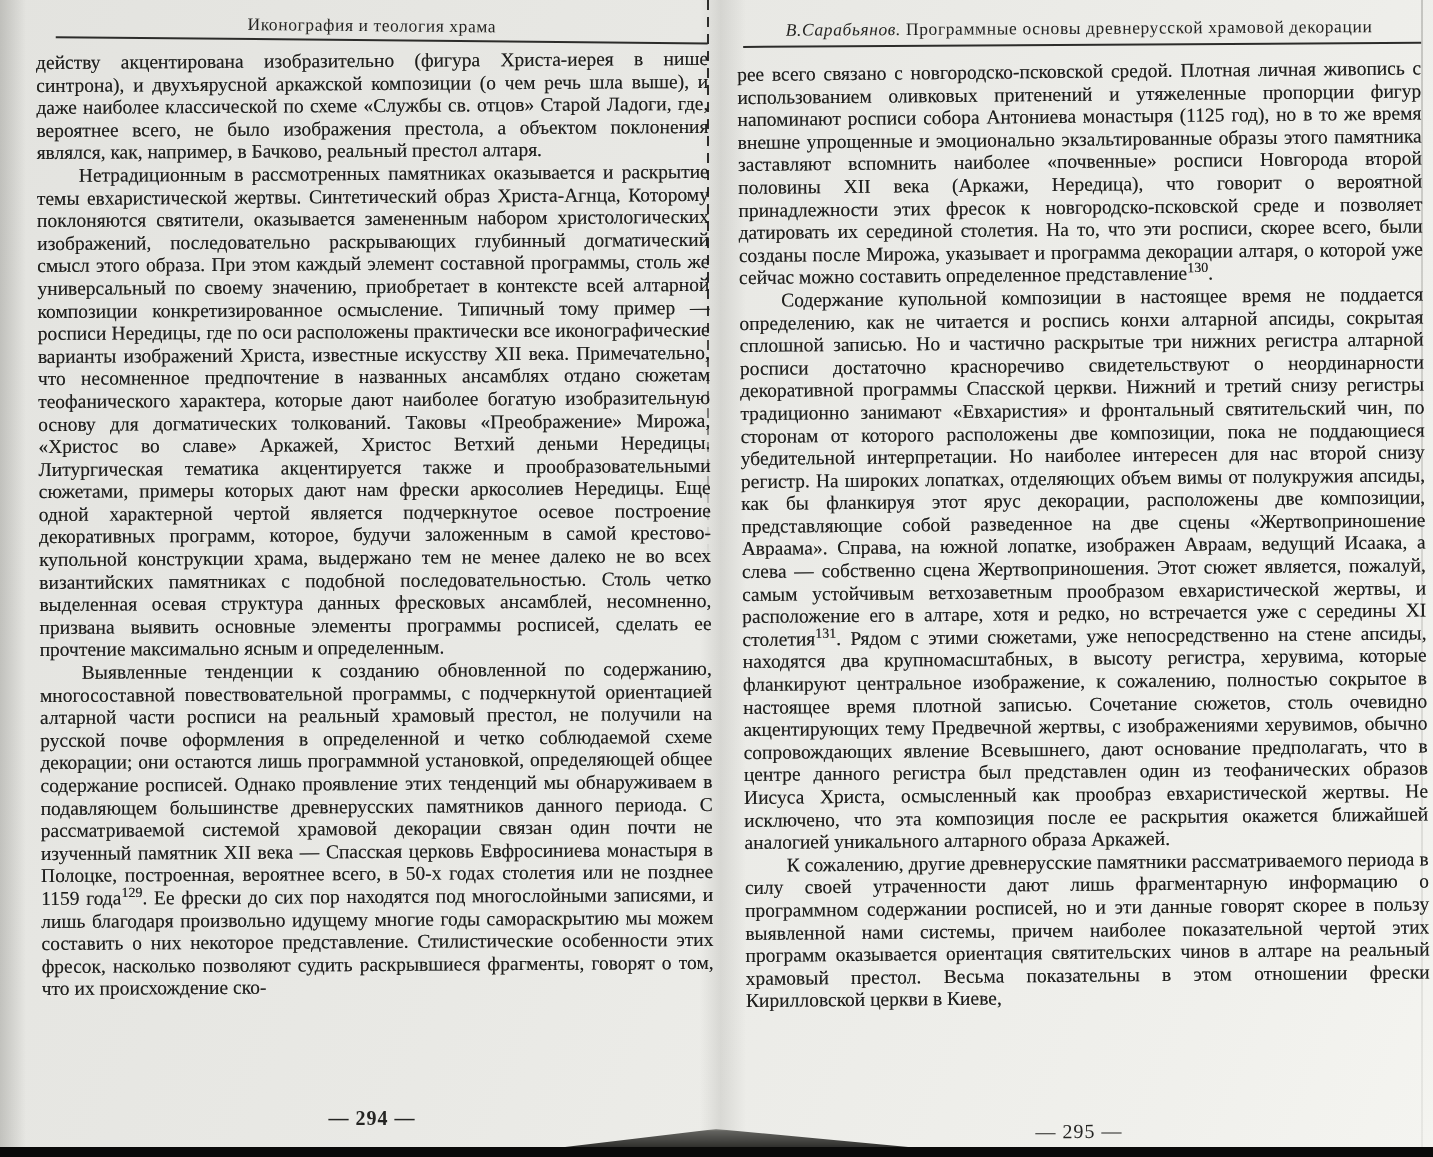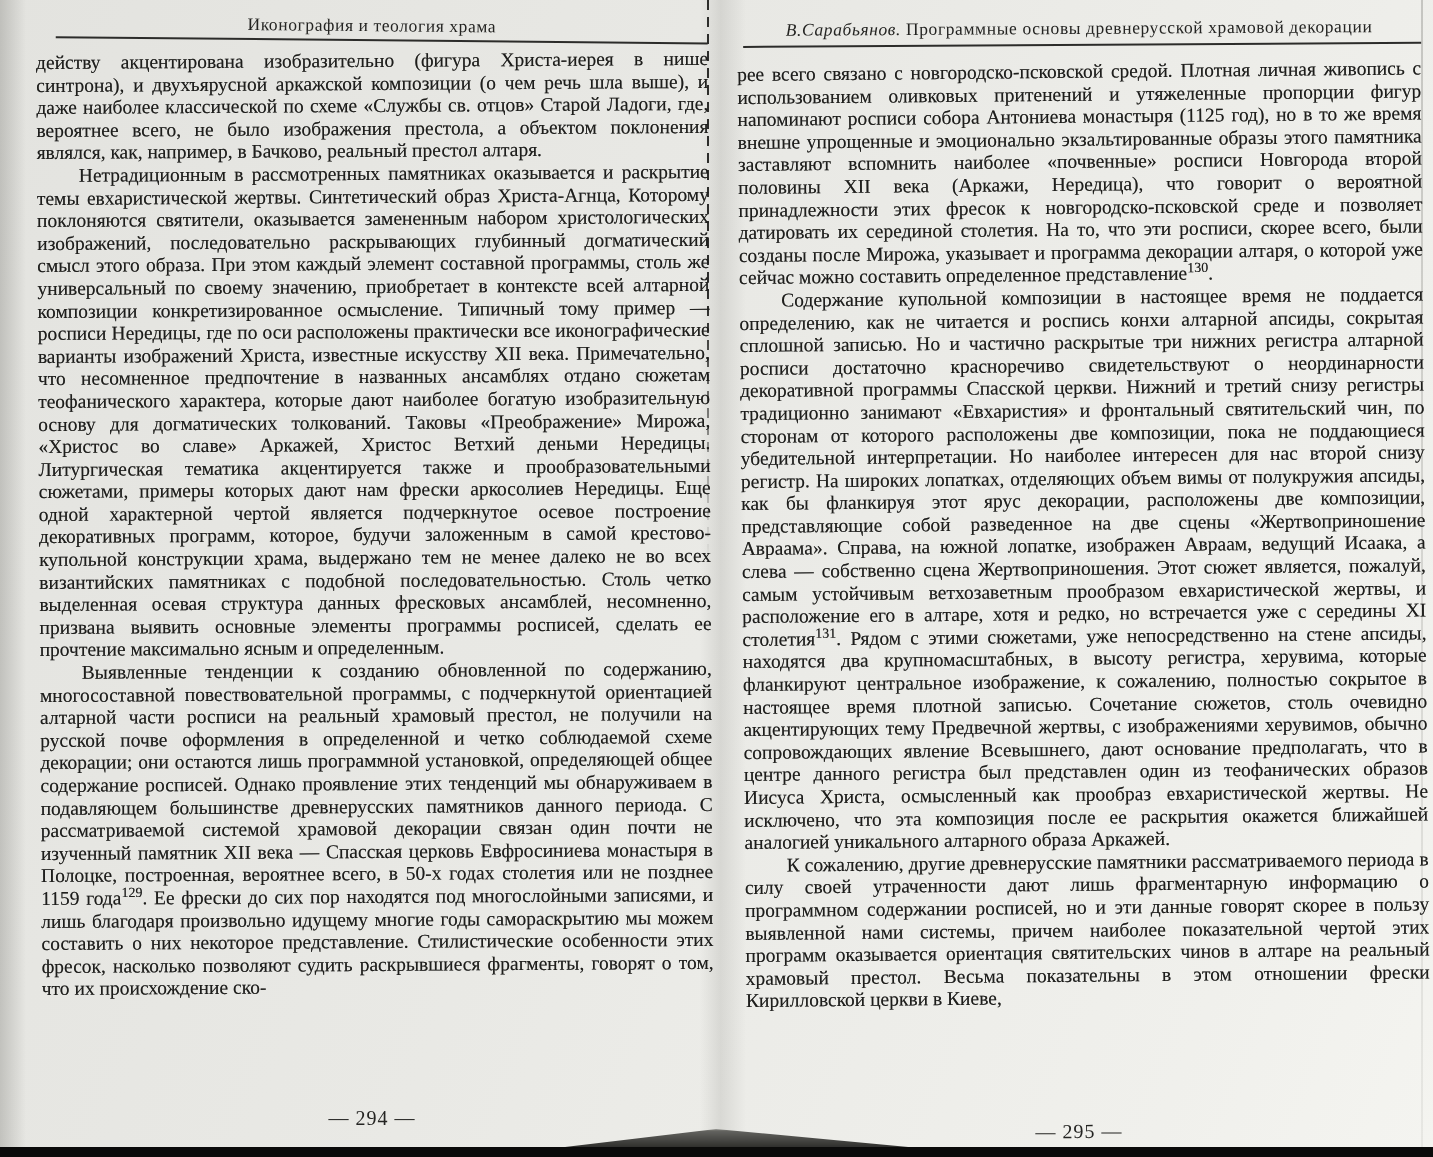--- a/index.html
+++ b/index.html
@@ -88,21 +88,21 @@
     <div class="running-head" style="left:0;top:0;width:100%;">Иконография и теология храма</div>
     <div class="head-rule" style="left:20px;top:24px;width:652px;"></div>
   </div>
 
   <div id="left-body" class="body-text" style="left:36px;top:52px;width:672px;">
       <p class="para"><span>действу акцентирована изобразительно (фигура Христа-иерея в нише синтрона), и двухъярусной аркажской композиции (о чем речь шла выше), и даже наиболее классической по схеме «Службы св. отцов» Старой Ладоги, где, вероятнее всего, не было изображения престола, а объектом поклонения являлся, как, например, в Бачково, реальный престол алтаря.</span></p>
       <p class="para indent"><span>Нетрадиционным в рассмотренных памятниках оказывается и раскрытие темы евхаристической жертвы. Синтетический образ Христа-Агнца, Которому поклоняются святители, оказывается замененным набором христологических изображений, последовательно раскрывающих глубинный догматический смысл этого образа. При этом каждый элемент составной программы, столь же универсальный по своему значению, приобретает в контексте всей алтарной композиции конкретизированное осмысление. Типичный тому пример — росписи Нередицы, где по оси расположены практически все иконографические варианты изображений Христа, известные искусству XII века. Примечательно, что несомненное предпочтение в названных ансамблях отдано сюжетам теофанического характера, которые дают наиболее богатую изобразительную основу для догматических толкований. Таковы «Преображение» Мирожа, «Христос во славе» Аркажей, Христос Ветхий деньми Нередицы. Литургическая тематика акцентируется также и прообразовательными сюжетами, примеры которых дают нам фрески аркосолиев Нередицы. Еще одной характерной чертой является подчеркнутое осевое построение декоративных программ, которое, будучи заложенным в самой крестово-купольной конструкции храма, выдержано тем не менее далеко не во всех византийских памятниках с подобной последовательностью. Столь четко выделенная осевая структура данных фресковых ансамблей, несомненно, призвана выявить основные элементы программы росписей, сделать ее прочтение максимально ясным и определенным.</span></p>
       <p class="para indent"><span>Выявленные тенденции к созданию обновленной по содержанию, многосоставной повествовательной программы, с подчеркнутой ориентацией алтарной части росписи на реальный храмовый престол, не получили на русской почве оформления в определенной и четко соблюдаемой схеме декорации; они остаются лишь программной установкой, определяющей общее содержание росписей. Однако проявление этих тенденций мы обнаруживаем в подавляющем большинстве древнерусских памятников данного периода. С рассматриваемой системой храмовой декорации связан один почти не изученный памятник XII века — Спасская церковь Евфросиниева монастыря в Полоцке, построенная, вероятнее всего, в 50-х годах столетия или не позднее 1159 года</span><sup>129</sup><span>. Ее фрески до сих пор находятся под многослойными записями, и лишь благодаря произвольно идущему многие годы самораскрытию мы можем составить о них некоторое представление. Стилистические особенности этих фресок, насколько позволяют судить раскрывшиеся фрагменты, говорят о том, что их происхождение ско-</span></p>
     </div>
 
-  <div id="left-page-number" class="page-number" style="left:36px;top:1107px;width:672px;">— 294 —</div>
+  <div id="left-page-number" class="page-number" style="left:36px;top:1107px;width:672px;font-weight:bold;">— 294 —</div>
 </div>
 
 <div>
   <div id="right-head-block" style="position:absolute;left:737px;top:20px;width:684px;">
     <div class="running-head" style="left:0;top:0;width:100%;"><i>В.Сарабьянов.</i><span> Программные основы древнерусской храмовой декорации</span></div>
     <div class="head-rule" style="left:6px;top:26px;width:678px;"></div>
   </div>
 
   <div id="right-body" class="body-text" style="left:737px;top:64px;width:684px;">
       <p class="para"><span>рее всего связано с новгородско-псковской средой. Плотная личная живопись с использованием оливковых притенений и утяжеленные пропорции фигур напоминают росписи собора Антониева монастыря (1125 год), но в то же время внешне упрощенные и эмоционально экзальтированные образы этого памятника заставляют вспомнить наиболее «почвенные» росписи Новгорода второй половины XII века (Аркажи, Нередица), что говорит о вероятной принадлежности этих фресок к новгородско-псковской среде и позволяет датировать их серединой столетия. На то, что эти росписи, скорее всего, были созданы после Мирожа, указывает и программа декорации алтаря, о которой уже сейчас можно составить определенное представление</span><sup>130</sup><span>.</span></p>

